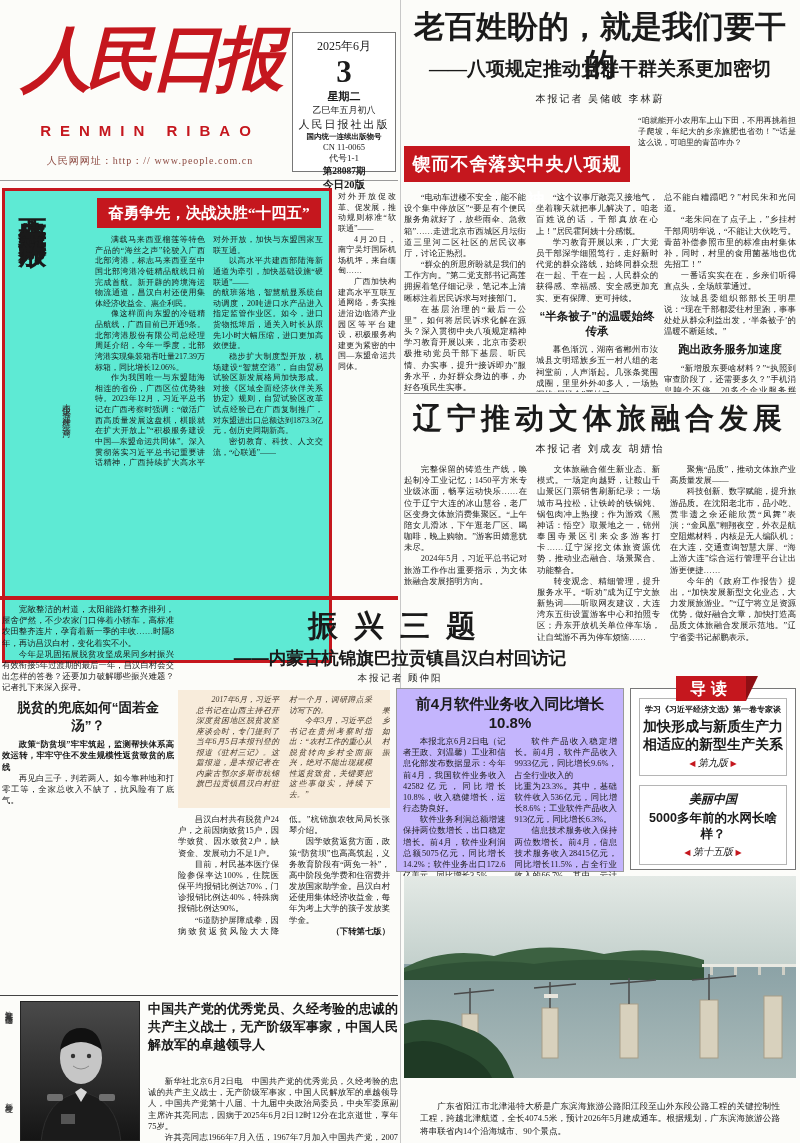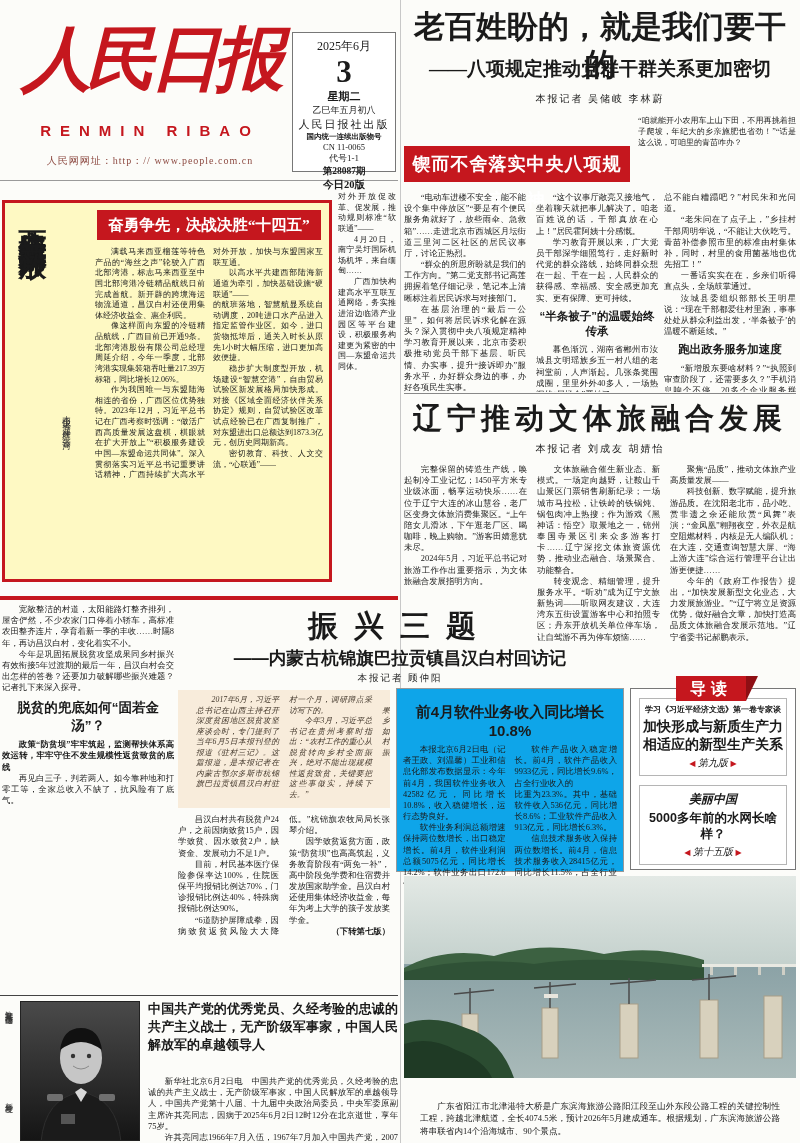--- a/index.html
+++ b/index.html
@@ -49,21 +49,21 @@
   .flow p.intro{font-weight:bold;text-indent:2em}
   
   .ln-rule{left:404px;top:393px;width:392px;height:1px;background:#888}
   .ln-headline{left:404px;top:399px;width:392px;text-align:center;font-weight:900;
       font-size:29px;letter-spacing:5px}
   .ln-byline{left:404px;top:442px;width:392px;text-align:center;font-size:10px;letter-spacing:2px}
   .ln-col1{left:404px;top:464px;width:123px;height:220px}
   .ln-col2{left:537px;top:464px;width:123px;height:220px}
   .ln-col3{left:670px;top:464px;width:126px;height:220px}
   
-  .gx-box{left:2px;top:200px;width:330px;height:382px;border:3px solid #c5171e;background:#fef9c3}
+  .gx-box{left:2px;top:188px;width:330px;height:475px;border:3px solid #c5171e;background:#5eead4}
   .gx-banner{position:absolute;left:92px;top:7px;width:224px;height:30px;background:#c5171e;color:#fff;
       font-weight:bold;font-size:15.5px;line-height:30px;text-align:center}
   .gx-vhead{position:absolute;left:8px;top:4px;height:392px;writing-mode:vertical-rl;
       font-weight:900;font-size:28px;letter-spacing:2px;font-family:"Liberation Sans",sans-serif}
   .gx-vbyline{position:absolute;left:56px;top:206px;height:180px;writing-mode:vertical-rl;
       font-size:8.5px;color:#333;letter-spacing:2px}
   .gx-body{position:absolute;left:90px;top:44px;width:228px;height:350px;
       column-count:2;column-gap:8px;font-size:8px}
   .gx-side{left:338px;top:192px;width:58px;height:400px;font-size:8px}
   
@@ -75,21 +75,21 @@
   .zx-byline{left:176px;top:672px;width:448px;text-align:center;font-size:9.5px;letter-spacing:2px}
   .zx-colA{left:2px;top:604px;width:172px;height:388px}
   .zx-colA h4.bigsub{font-family:"Liberation Sans",sans-serif;font-size:13.5px;font-weight:bold;
       text-align:center;margin:6px 0 4px;text-indent:0}
   .zx-note{left:178px;top:690px;width:212px;height:118px;background:#f8ecdb;padding:5px 18px;
       column-count:2;column-gap:10px;font-size:7.8px;font-style:italic;color:#42372b;
       line-height:1.35;text-align:justify;overflow:hidden}
   .zx-note p{margin:0;text-indent:2em}
   .zx-body{left:178px;top:814px;width:212px;height:176px;column-count:2;column-gap:10px}
   
-  .sw-box{left:396px;top:688px;width:228px;height:184px;border:1px solid #999;padding:12px 6px;background:#0ea5e9}
+  .sw-box{left:396px;top:688px;width:228px;height:184px;border:1px solid #999;padding:4px 6px;background:#c4b5fd}
   .sw-headline{font-family:"Liberation Sans",sans-serif;font-weight:900;font-size:15px;
       text-align:center;margin:2px 0 5px}
   .sw-body{column-count:2;column-gap:9px;height:148px}
   
   .dd-box{left:630px;top:688px;width:166px;height:182px;border:1px solid #777;background:#fff}
   .dd-tab{position:absolute;left:45px;top:-13px;width:70px;height:25px;background:#c5171e;color:#fff;
       font-weight:bold;font-size:16px;line-height:25px;text-align:center;letter-spacing:5px;
       font-family:"Liberation Sans",sans-serif}
   .dd-fold{position:absolute;left:115px;top:-13px;width:0;height:0;
       border-top:25px solid #8e0f14;border-right:12px solid transparent}

